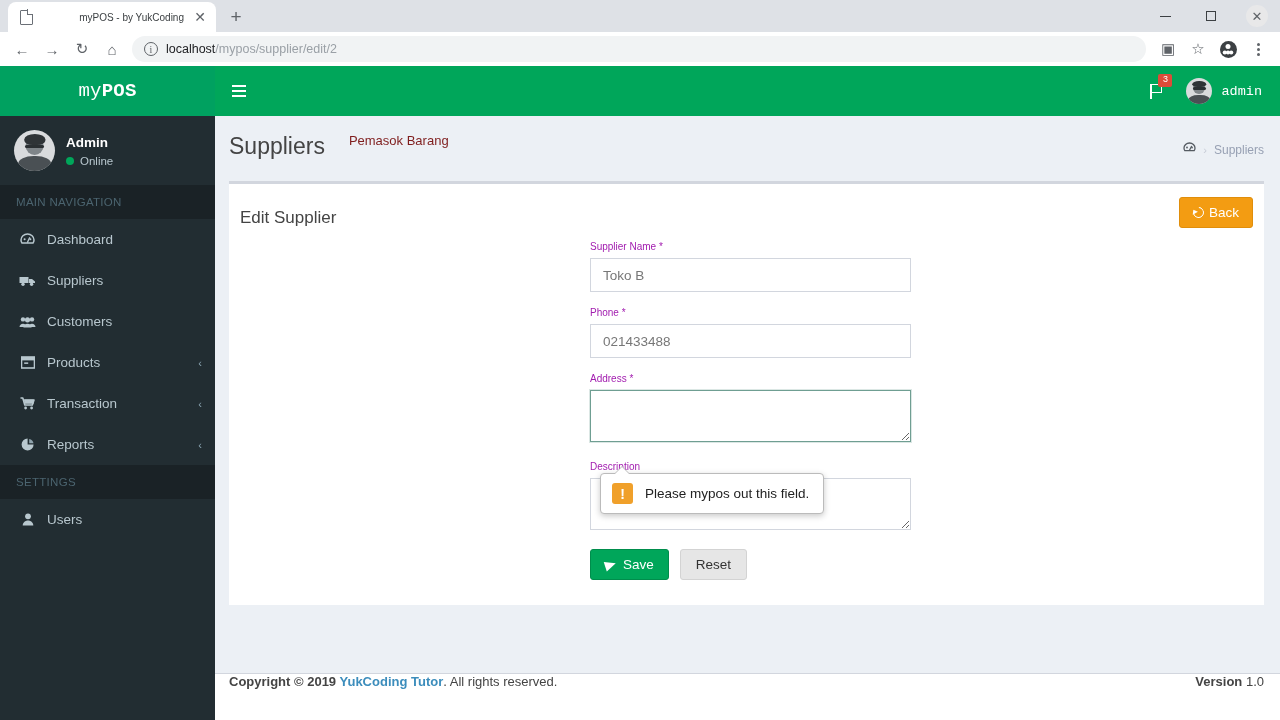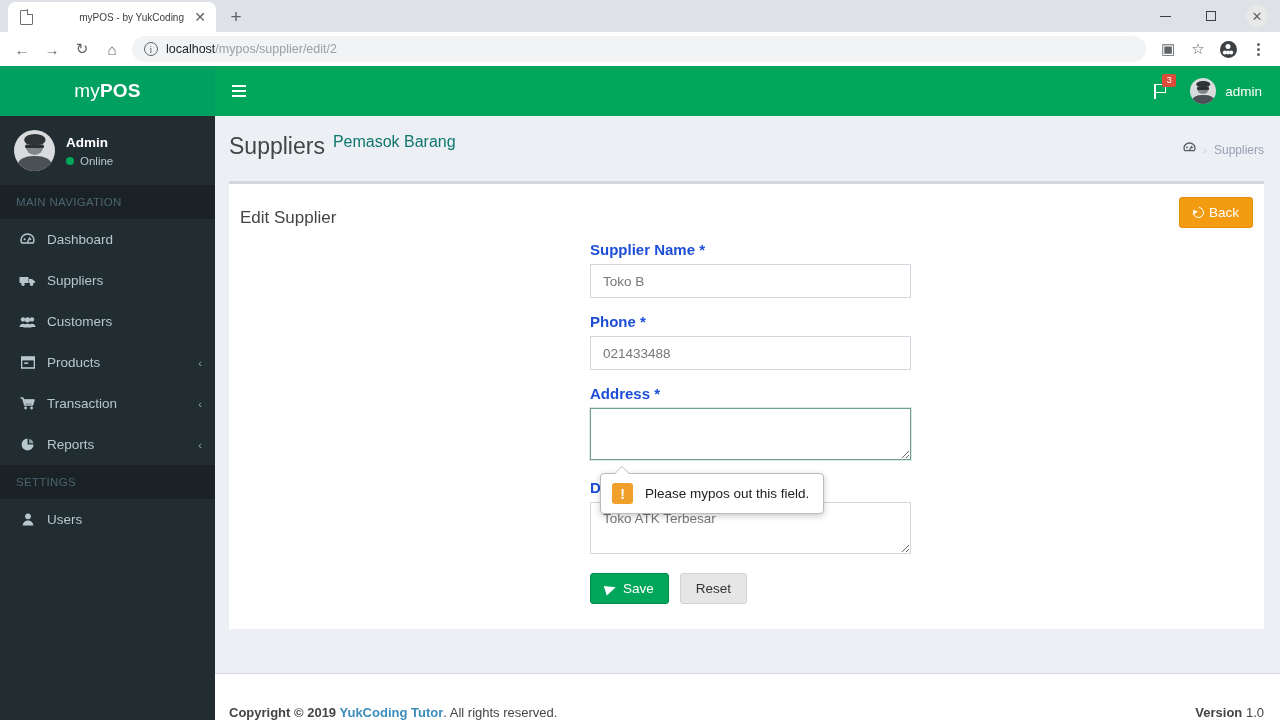--- a/index.html
+++ b/index.html
@@ -74,21 +74,21 @@
     width: 5px; height: 5px; border-radius: 50%; background: #ffffff;
     box-shadow: 0 6px 0 -0.4px #ffffff, -3.2px 6px 0 -0.4px #ffffff, 3.2px 6px 0 -0.4px #ffffff;
   }
   .kebab { display: flex; flex-direction: column; gap: 2px; }
   .kebab i { width: 3px; height: 3px; border-radius: 50%; background: #5f6368; display: block; }
 
   
   .app { width: 1280px; height: 654px; position: relative; background: #ecf0f5; }
 
   
-  .navbar { position: absolute; left: 0; top: 0; width: 1280px; height: 57px; }
+  .navbar { position: absolute; left: 0; top: 0; width: 1280px; height: 57px; font-family: Liberation Mono, monospace; }
   .brand {
     position: absolute; left: 0; top: 0; width: 215px; height: 50px;
     background: #00a160; color: #ffffff;
     display: flex; align-items: center; justify-content: center;
     font-size: 19px; letter-spacing: .2px;
   }
   .brand b { font-weight: bold; }
   .navbar-main {
     position: absolute; left: 215px; top: 0; right: 0; height: 50px;
     background: #00a65a; display: flex; align-items: center;
@@ -153,21 +153,21 @@
     border-left: 3px solid transparent; cursor: pointer;
   }
   .nav-item .ic { width: 17px; flex: 0 0 auto; display: flex; align-items: center; justify-content: center; color: #b8c7ce; font-size: 14px; }
   .nav-item .lbl { flex: 1 1 auto; }
   .nav-item .chev { color: #8aa4b1; font-size: 11px; }
 
   
   .content { position: absolute; left: 215px; top: 50px; right: 0; bottom: 0; background: #ecf0f5; overflow: hidden; }
   .content-header { padding: 17px 16px 0 14px; display: flex; align-items: flex-start; }
   .page-title { font-size: 23px; color: #444444; font-weight: normal; }
-  .page-sub { font-size: 16px; color: #0f766e; margin-left: 8px; }
+  .page-sub { font-size: 13px; color: #7f1d1d; margin-left: 24px; }
   .breadcrumb { margin-left: auto; display: flex; align-items: center; gap: 7px; font-size: 12px; color: #97a0b3; padding-top: 9px; }
   .bc-home { font-size: 12px; color: #555b62; }
   .bc-sep { color: #c7ccd6; font-size: 11px; }
   .bc-current { color: #97a0b3; }
 
   .card {
     margin: 21px 16px 0 14px; background: #ffffff;
     border-top: 3px solid #d2d6de; position: relative; min-height: 415px;
   }
   .card-header {
@@ -185,21 +185,21 @@
   }
   .icon-undo::after {
     content: ""; position: absolute; left: -1px; top: -1px;
     border-left: 3.4px solid transparent; border-right: 3.4px solid transparent;
     border-bottom: 4.2px solid #ffffff; transform: rotate(10deg);
   }
 
   .card-body { padding: 0 11px 25px 11px; }
   .form-col { width: 321px; margin-left: 350px; }
   .form-group { margin-bottom: 15px; }
-  .form-label { display: block; font-size: 15px; color: #1d4ed8; font-weight: bold; margin-bottom: 6px; }
+  .form-label { display: block; font-size: 10px; color: #a21caf; font-weight: normal; margin-bottom: 6px; }
   .form-control {
     width: 100%; height: 34px; border: 1px solid #d2d6de; border-radius: 0;
     padding: 6px 12px; font-size: 13.5px; color: #777777; font-family: inherit;
     background: #ffffff; outline: none;
   }
   textarea.form-control { height: 52px; resize: vertical; padding-top: 7px; line-height: 1.4; }
   textarea.invalid { border-color: #6f9e92; box-shadow: 0 0 0 1px rgba(111,158,146,.25); }
   .btn-row { display: flex; gap: 11px; margin-top: 8px; }
   .btn-save {
     background: #00a65a; border: 1px solid #008d4c; color: #ffffff;
@@ -231,21 +231,21 @@
   .bubble-icon {
     width: 21px; height: 21px; background: #f0a02a; border-radius: 3px;
     color: #ffffff; font-weight: bold; font-size: 14px;
     display: flex; align-items: center; justify-content: center; flex: 0 0 auto;
   }
   .bubble-text { font-size: 13.5px; color: #222222; white-space: nowrap; }
 
   
   .footer {
     position: absolute; left: 0; right: 0; bottom: 0; height: 47px; background: #ffffff;
-    border-top: 1px solid #d2d6de; display: flex; align-items: flex-end;
+    border-top: 1px solid #d2d6de; display: flex; align-items: flex-start;
     padding: 0 16px 0 14px; font-size: 13px; color: #444444;
   }
   .footer a { color: #3c8dbc; text-decoration: none; font-weight: bold; }
   .footer .cw { font-weight: bold; }
   .footer-right { margin-left: auto; }
   .footer-right b { font-weight: bold; }
 </style>
 </head>
 <body>
 

